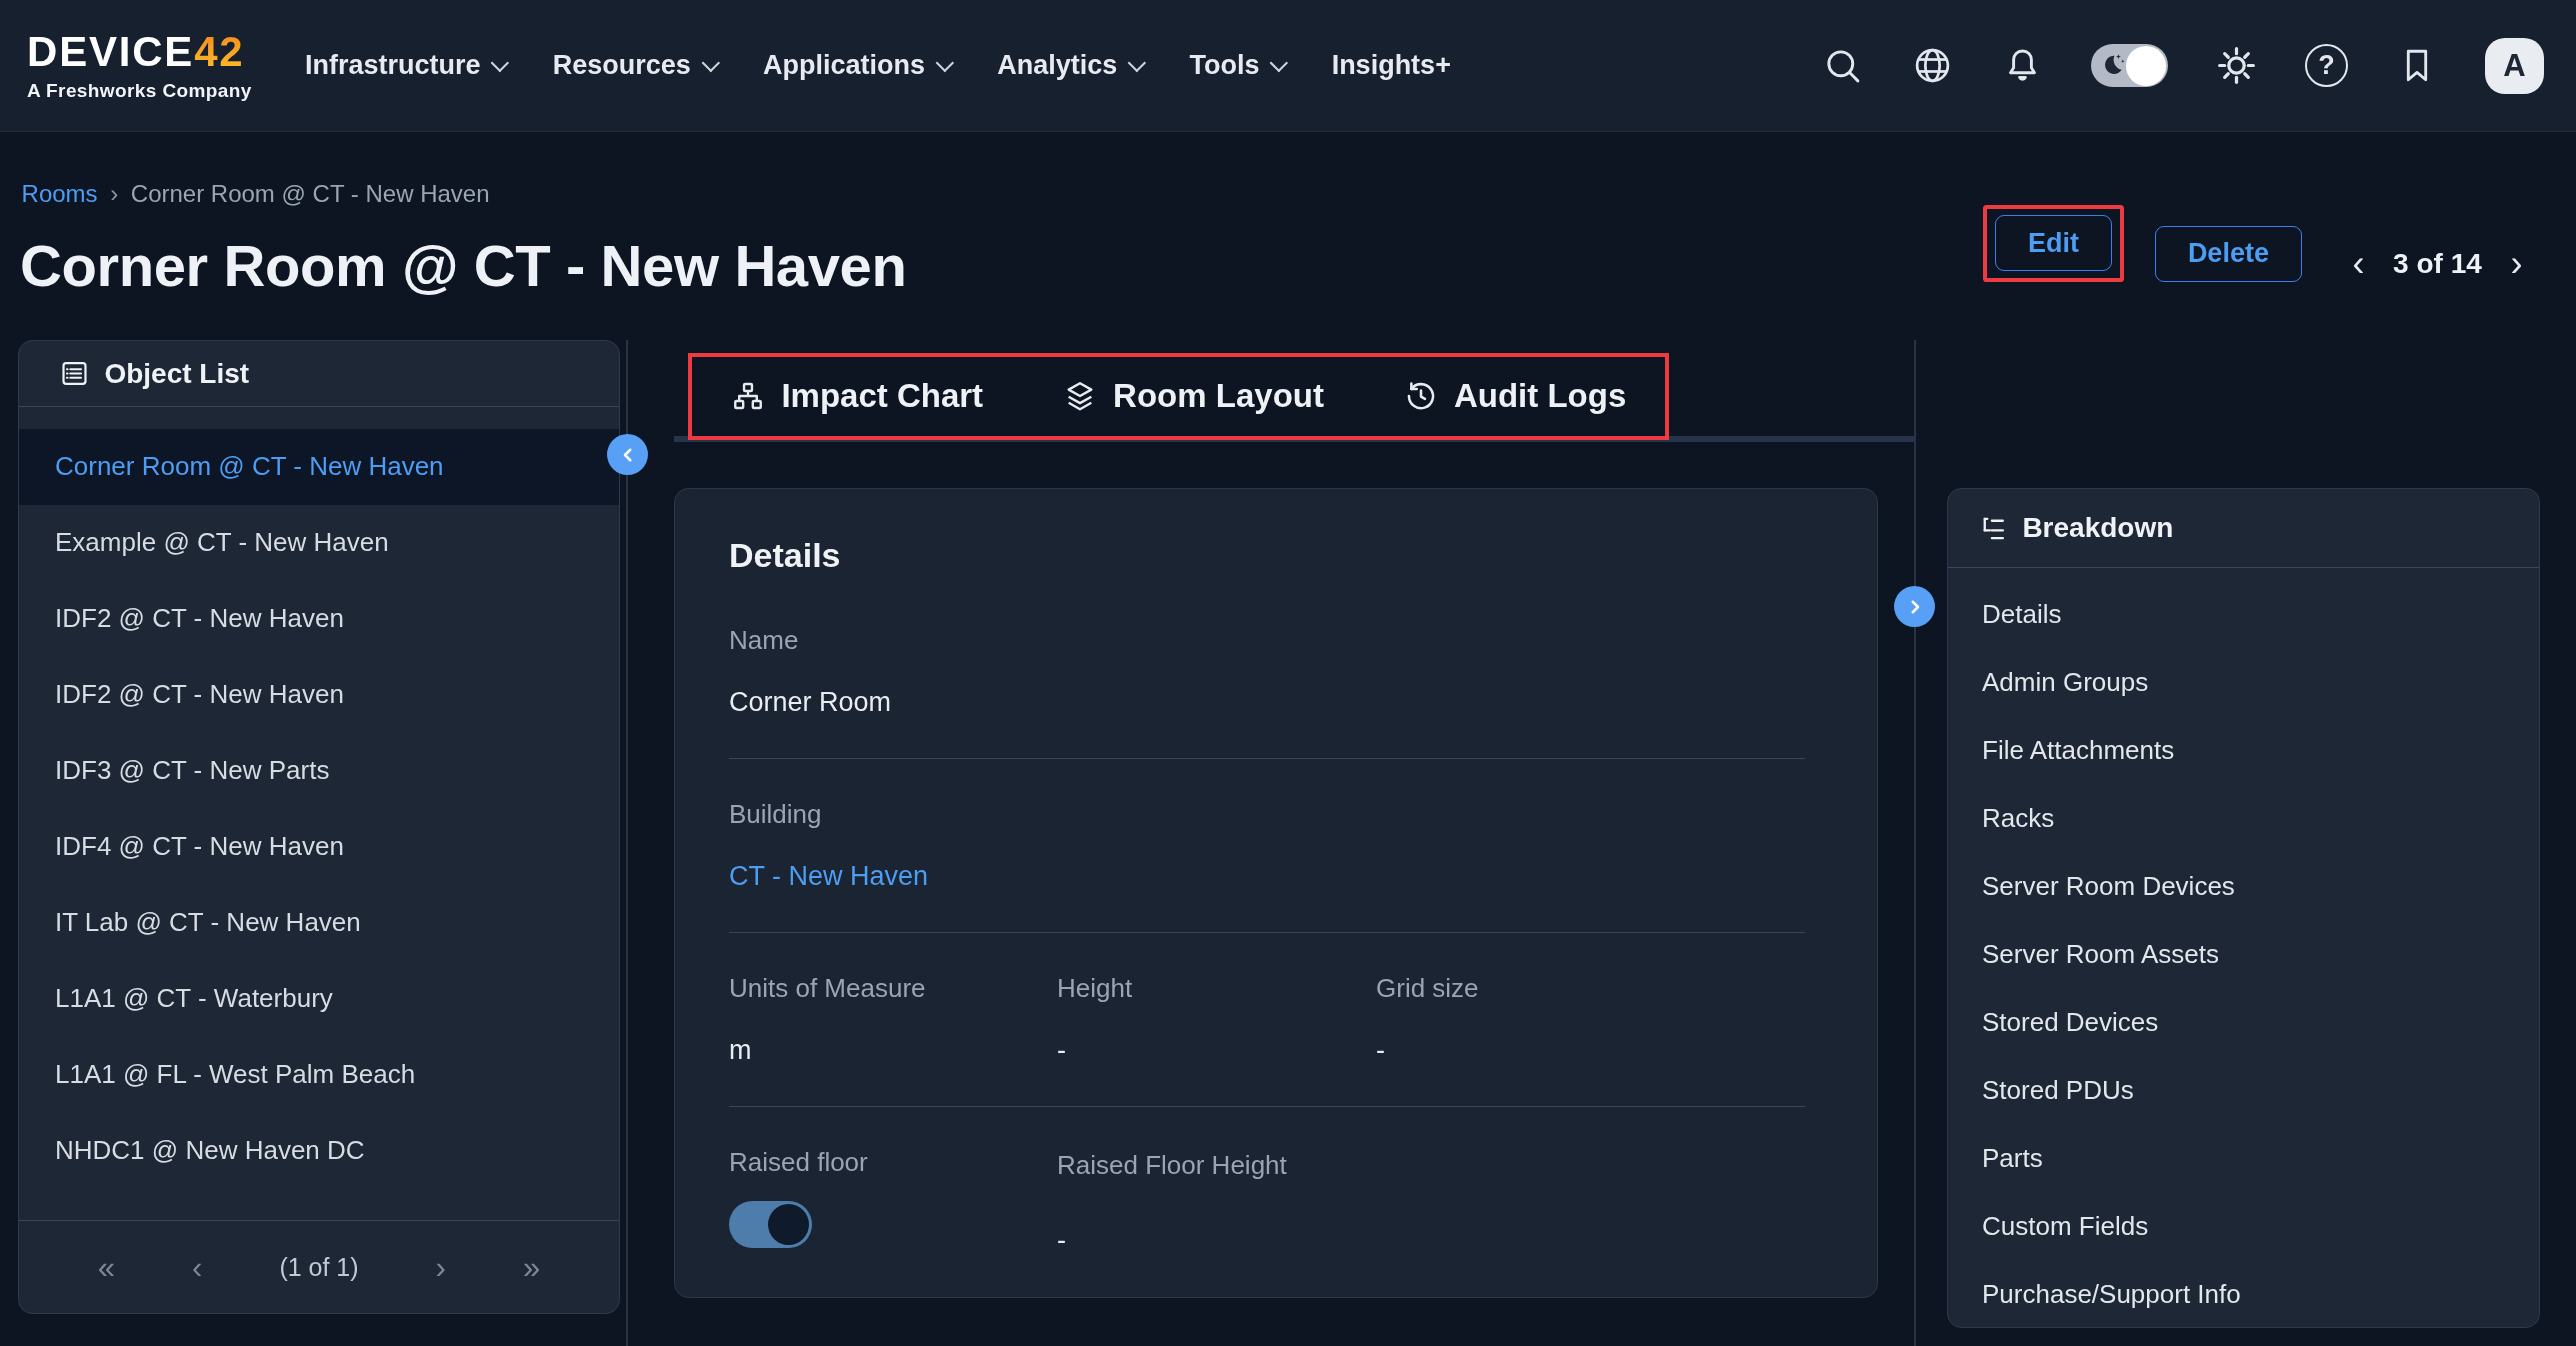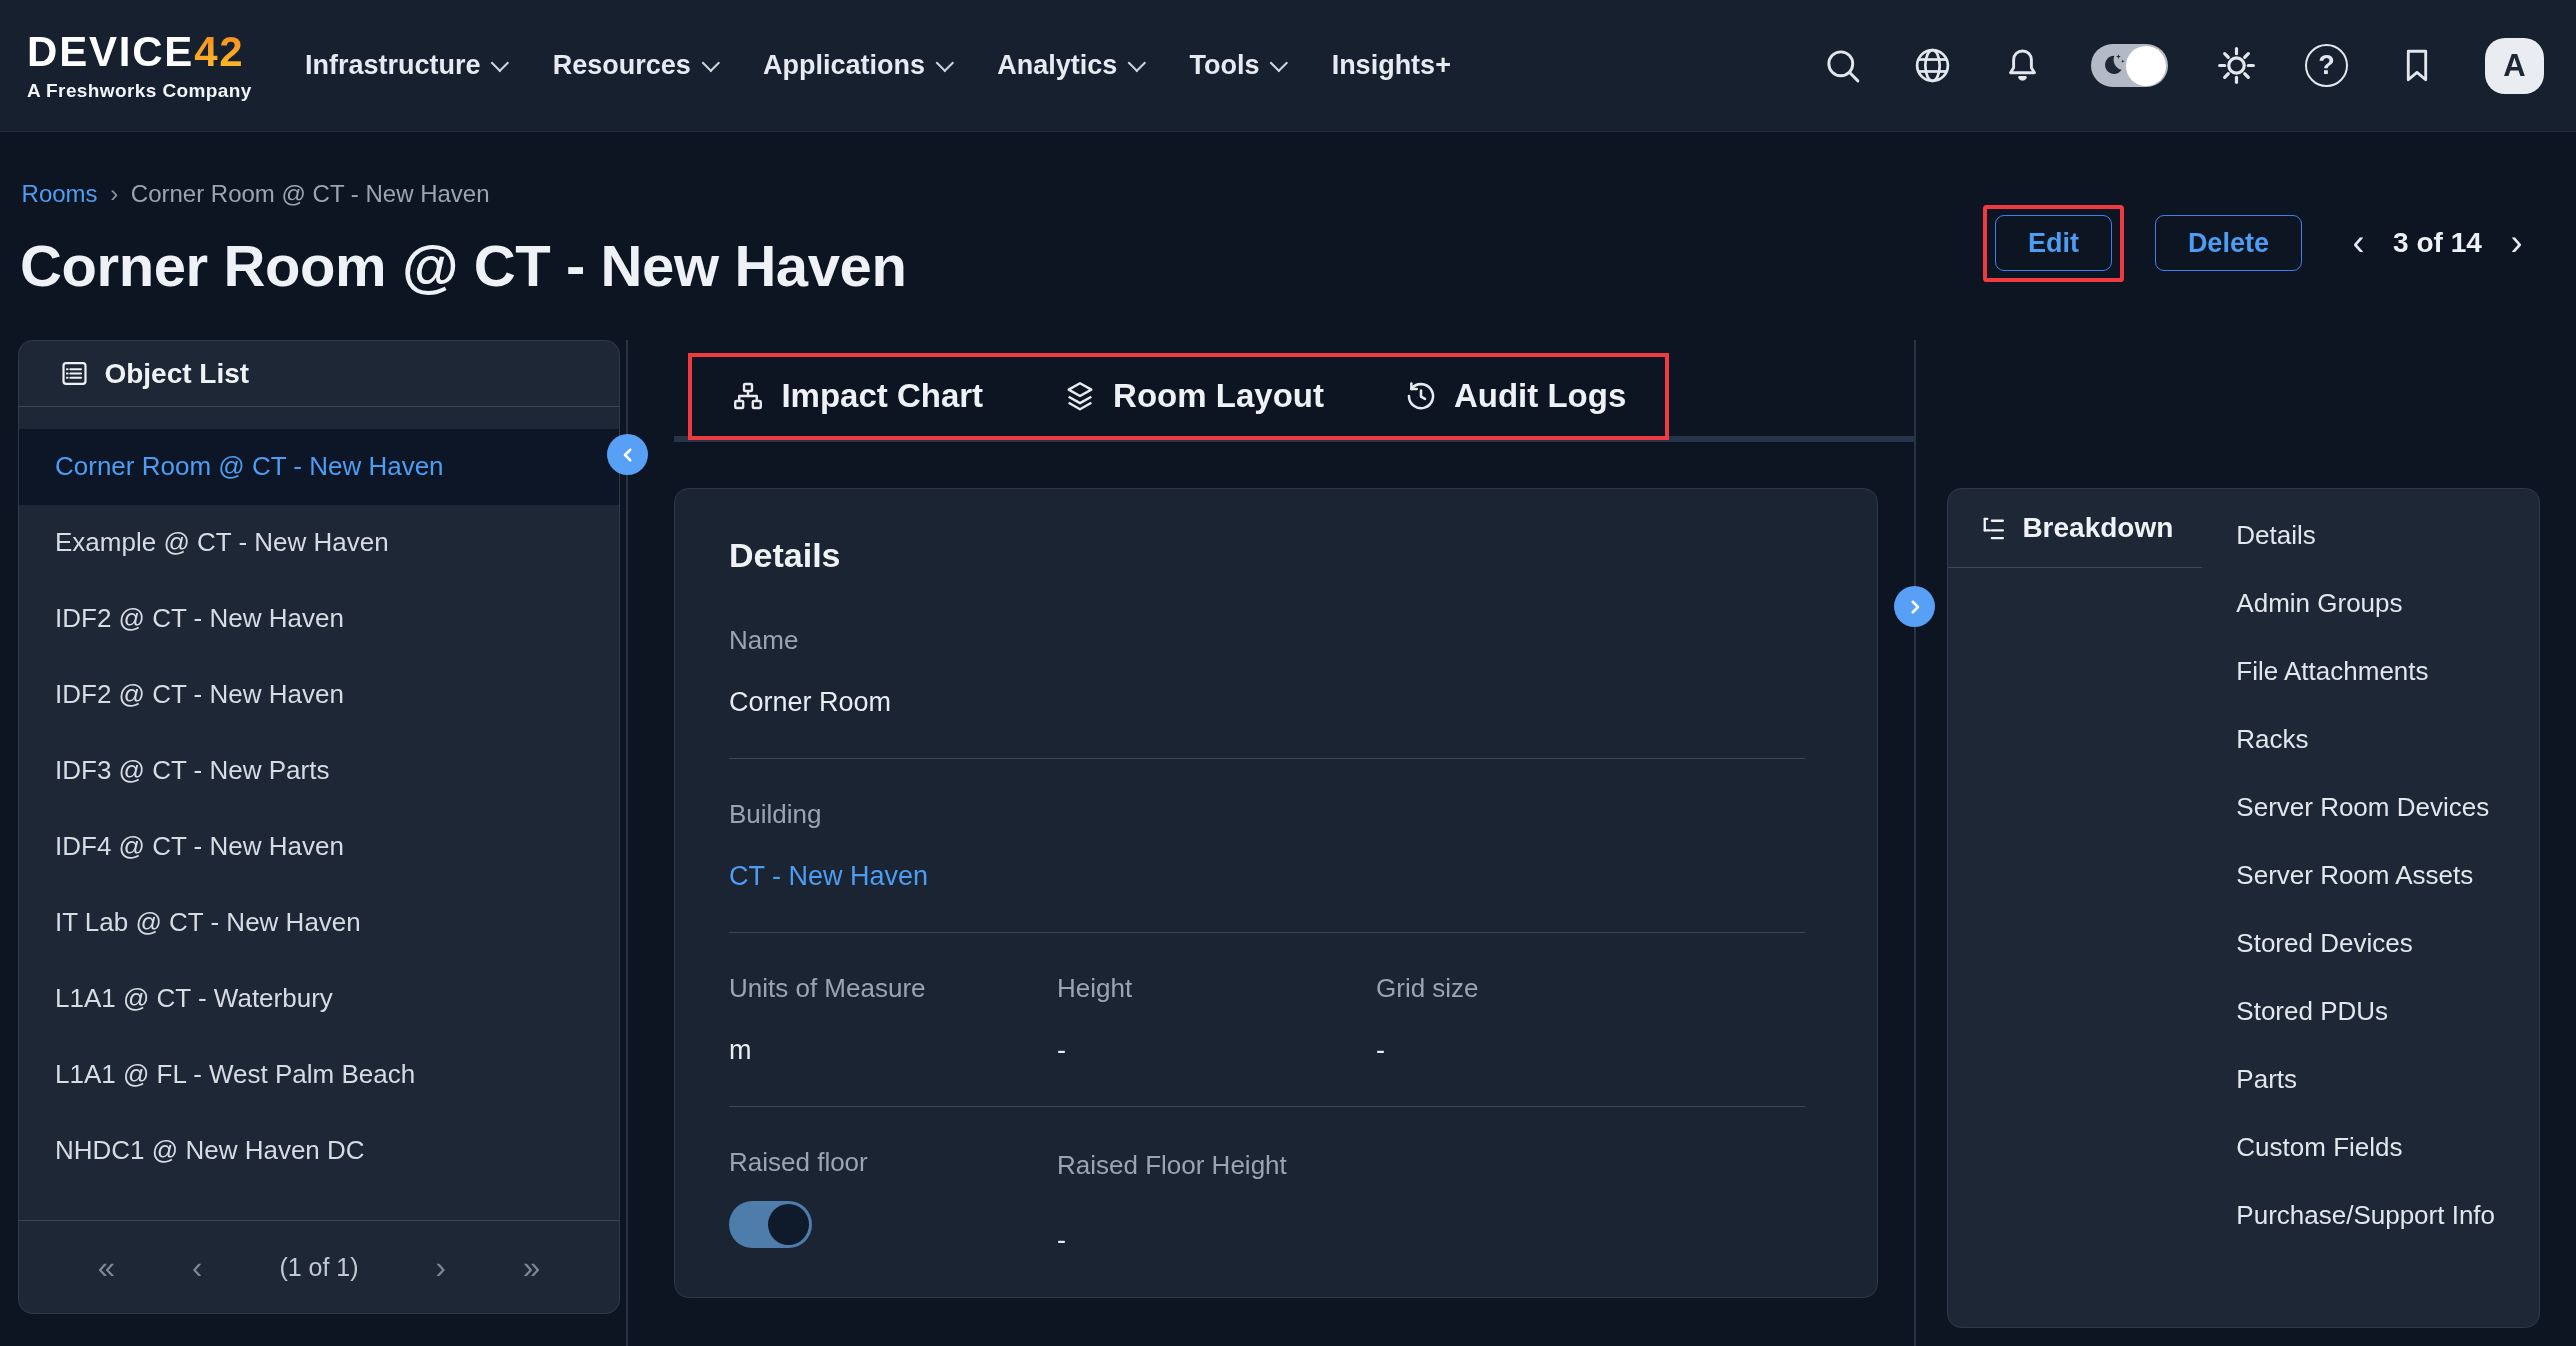--- a/index.html
+++ b/index.html
@@ -65,21 +65,21 @@
 
   
   .breadcrumb{position:absolute;left:21.6px;top:180px;font-size:24px;display:flex;gap:12.6px;align-items:center;}
   .breadcrumb .root{color:var(--blue);cursor:pointer;}
   .breadcrumb .sep{color:#8a94a3;}
   .breadcrumb .current{color:#9aa5b2;}
   .page-title{
     position:absolute;left:20px;top:232px;font-size:58px;font-weight:800;letter-spacing:-0.4px;color:#eef1f5;
   }
 
-  .actions{position:absolute;right:50px;top:205px;display:flex;align-items:center;gap:31px;}
+  .actions{position:absolute;right:50px;top:205px;display:flex;align-items:flex-end;gap:31px;}
   .red-box{border:4.5px solid var(--red);padding:6.3px 8px;border-radius:3.6px;}
   .btn{
     background:transparent;border:1.8px solid #3d7ff0;border-radius:9px;color:var(--blue);
     font-size:27px;font-weight:600;font-family:inherit;height:56px;padding:0 32px;cursor:pointer;
   }
   .pager{display:flex;align-items:center;gap:25px;margin-left:16px;}
   .pager .arrow{font-size:36px;color:#e7ebf0;cursor:pointer;line-height:1;padding:0 3.6px;}
   .pager .text{font-size:28px;font-weight:700;color:#eef1f5;}
 
   
@@ -151,21 +151,21 @@
   .toggle{
     margin-top:23.4px;width:83px;height:47px;border-radius:23.4px;background:#4e7cab;position:relative;cursor:pointer;
   }
   .toggle .t-knob{position:absolute;right:2.7px;top:2.7px;width:41px;height:41px;border-radius:50%;background:#0f1a2b;}
   .rfh-value{margin-top:41px;}
 
   
   .breakdown-panel{
     position:absolute;left:1947px;top:488px;width:593px;height:840px;
     background:var(--panel-bg);border:0.9px solid #2e3a4c;border-radius:14.4px;
-    display:flex;flex-direction:row;overflow:hidden;
+    display:flex;flex-direction:column;overflow:hidden;
   }
   .breakdown-panel .panel-header{
     height:79px;flex-shrink:0;display:flex;align-items:center;gap:14.4px;padding:0 29px;
     border-bottom:0.9px solid #3a4758;font-size:28px;font-weight:700;color:#f0f3f6;
   }
   .breakdown-items{padding:12.6px 0;}
   .breakdown-item{
     height:68px;display:flex;align-items:center;padding:0 34px;
     font-size:26px;color:#e2e7ec;cursor:pointer;white-space:nowrap;
   }

